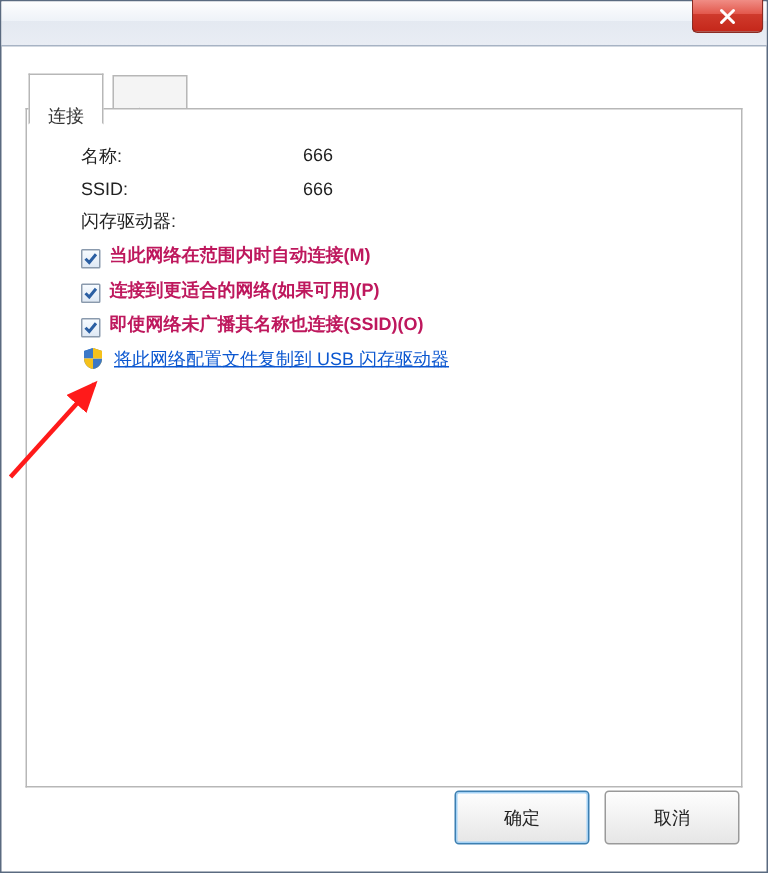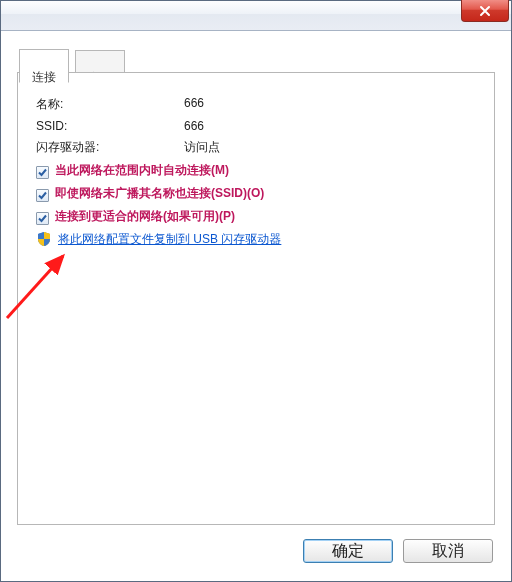--- a/index.html
+++ b/index.html
@@ -80,21 +80,21 @@
     left: 0; right: 0; bottom: 0;
     border-bottom: 1px solid #b7b7b7;
     z-index: 1;
   }
   .panel {
     position: absolute;
     left: 10px; right: 10px;
     top: 35px; bottom: 50px;
     border: 1px solid #b7b7b7;
     border-top: none;
-    padding: 24px 20px 20px 18px;
+    padding: 24px 20px 20px 36px;
     background: #fff;
   }
   .kv {
     display: flex;
     margin-bottom: 6px;
     color: #222;
   }
   .kv .k { width: 148px; }
   .kv .v { flex: 1; }
   .chk-row {
@@ -133,25 +133,25 @@
     cursor: pointer;
   }
   .btnbar {
     position: absolute;
     right: 12px; bottom: 12px;
     display: flex;
     gap: 10px;
   }
   .btn {
     min-width: 90px;
-    height: 24px;
+    height: 36px;
     border: 1px solid #9a9a9a;
     border-radius: 3px;
     background: linear-gradient(to bottom, #fefefe, #e6e6e6);
-    font-size: 16px;
+    font-size: 12px;
     color: #222;
     cursor: pointer;
     padding: 0 16px;
   }
   .btn.default {
     border: 1px solid #3c7fb1;
     box-shadow: 0 0 0 1px #a3d1f5 inset;
   }
   .arrow {
     position: absolute;
@@ -189,48 +189,47 @@
       <div class="kv">
         <span class="k">名称:</span>
         <span class="v">666</span>
       </div>
       <div class="kv">
         <span class="k">SSID:</span>
         <span class="v">666</span>
       </div>
       <div class="kv">
         <span class="k">闪存驱动器:</span>
-        <span class="v">访问点</span>
       </div>
 
       <div class="chk-row">
         <span class="chk">
           <svg viewBox="0 0 11 11">
               <path d="M2 5.5 L4.5 8 L9 2.5" stroke="#2b5fa3" stroke-width="2" fill="none"></path>
             </svg>
         </span>
         <span class="chk-label">当此网络在范围内时自动连接(M)</span>
       </div>
 
       <div class="chk-row">
         <span class="chk">
           <svg viewBox="0 0 11 11">
               <path d="M2 5.5 L4.5 8 L9 2.5" stroke="#2b5fa3" stroke-width="2" fill="none"></path>
             </svg>
         </span>
-        <span class="chk-label">即使网络未广播其名称也连接(SSID)(O)</span>
+        <span class="chk-label">连接到更适合的网络(如果可用)(P)</span>
       </div>
 
       <div class="chk-row">
         <span class="chk">
           <svg viewBox="0 0 11 11">
               <path d="M2 5.5 L4.5 8 L9 2.5" stroke="#2b5fa3" stroke-width="2" fill="none"></path>
             </svg>
         </span>
-        <span class="chk-label">连接到更适合的网络(如果可用)(P)</span>
+        <span class="chk-label">即使网络未广播其名称也连接(SSID)(O)</span>
       </div>
 
       <div class="shield-link">
         <svg class="shield" viewBox="0 0 16 16">
           <path d="M8 1 L14 3 V8 C14 12 11 14.5 8 15 C5 14.5 2 12 2 8 V3 Z" fill="#3b78c8"></path>
           <path d="M8 1 L14 3 V8 C14 12 11 14.5 8 15 V1 Z" fill="#f5c11b"></path>
           <path d="M8 1 L14 3 V8 H2 V3 Z" fill="#f5c11b" opacity="0"></path>
           <path d="M8 1 L8 15" stroke="#fff" stroke-width="0.6"></path>
           <path d="M2 8 L14 8" stroke="#fff" stroke-width="0.6"></path>
           <path d="M8 1 L2 3 V8 H8 Z" fill="#3b78c8"></path>

